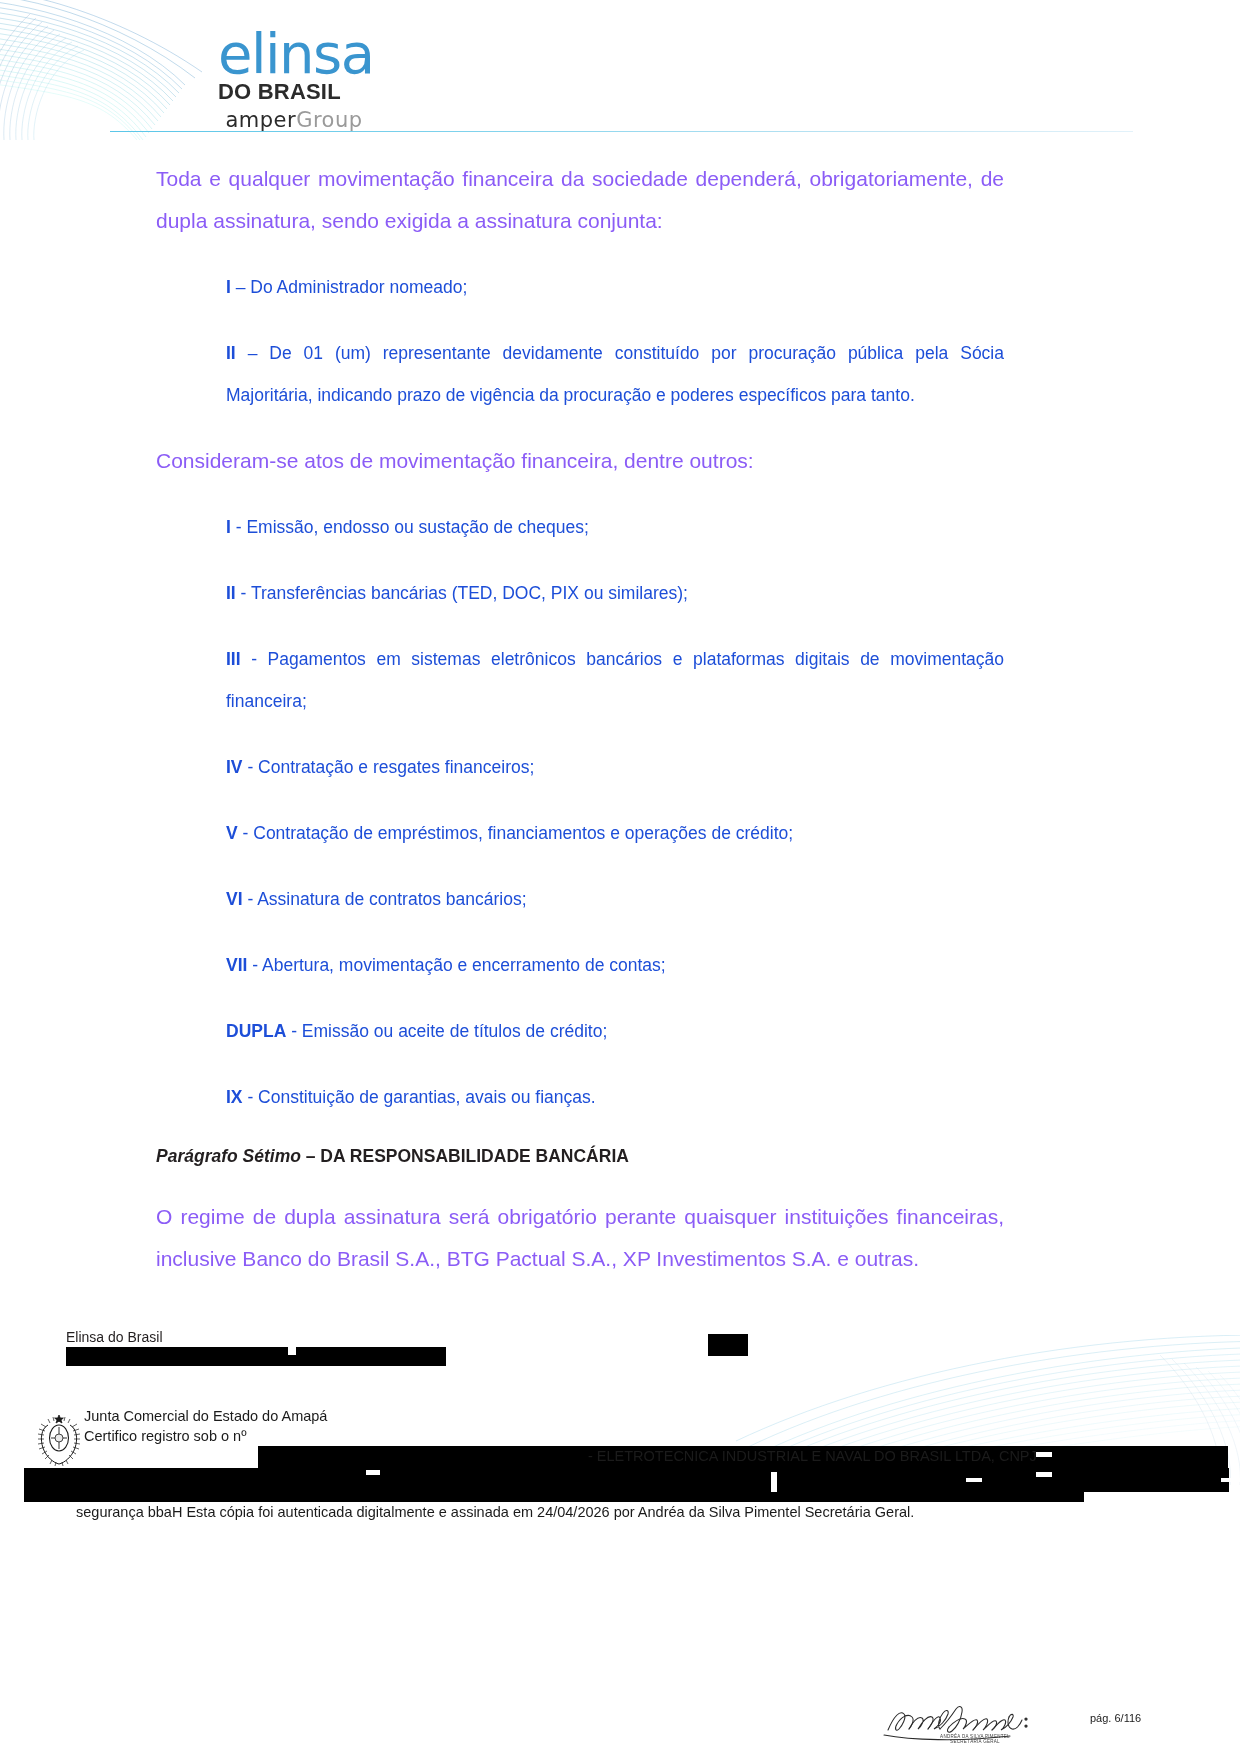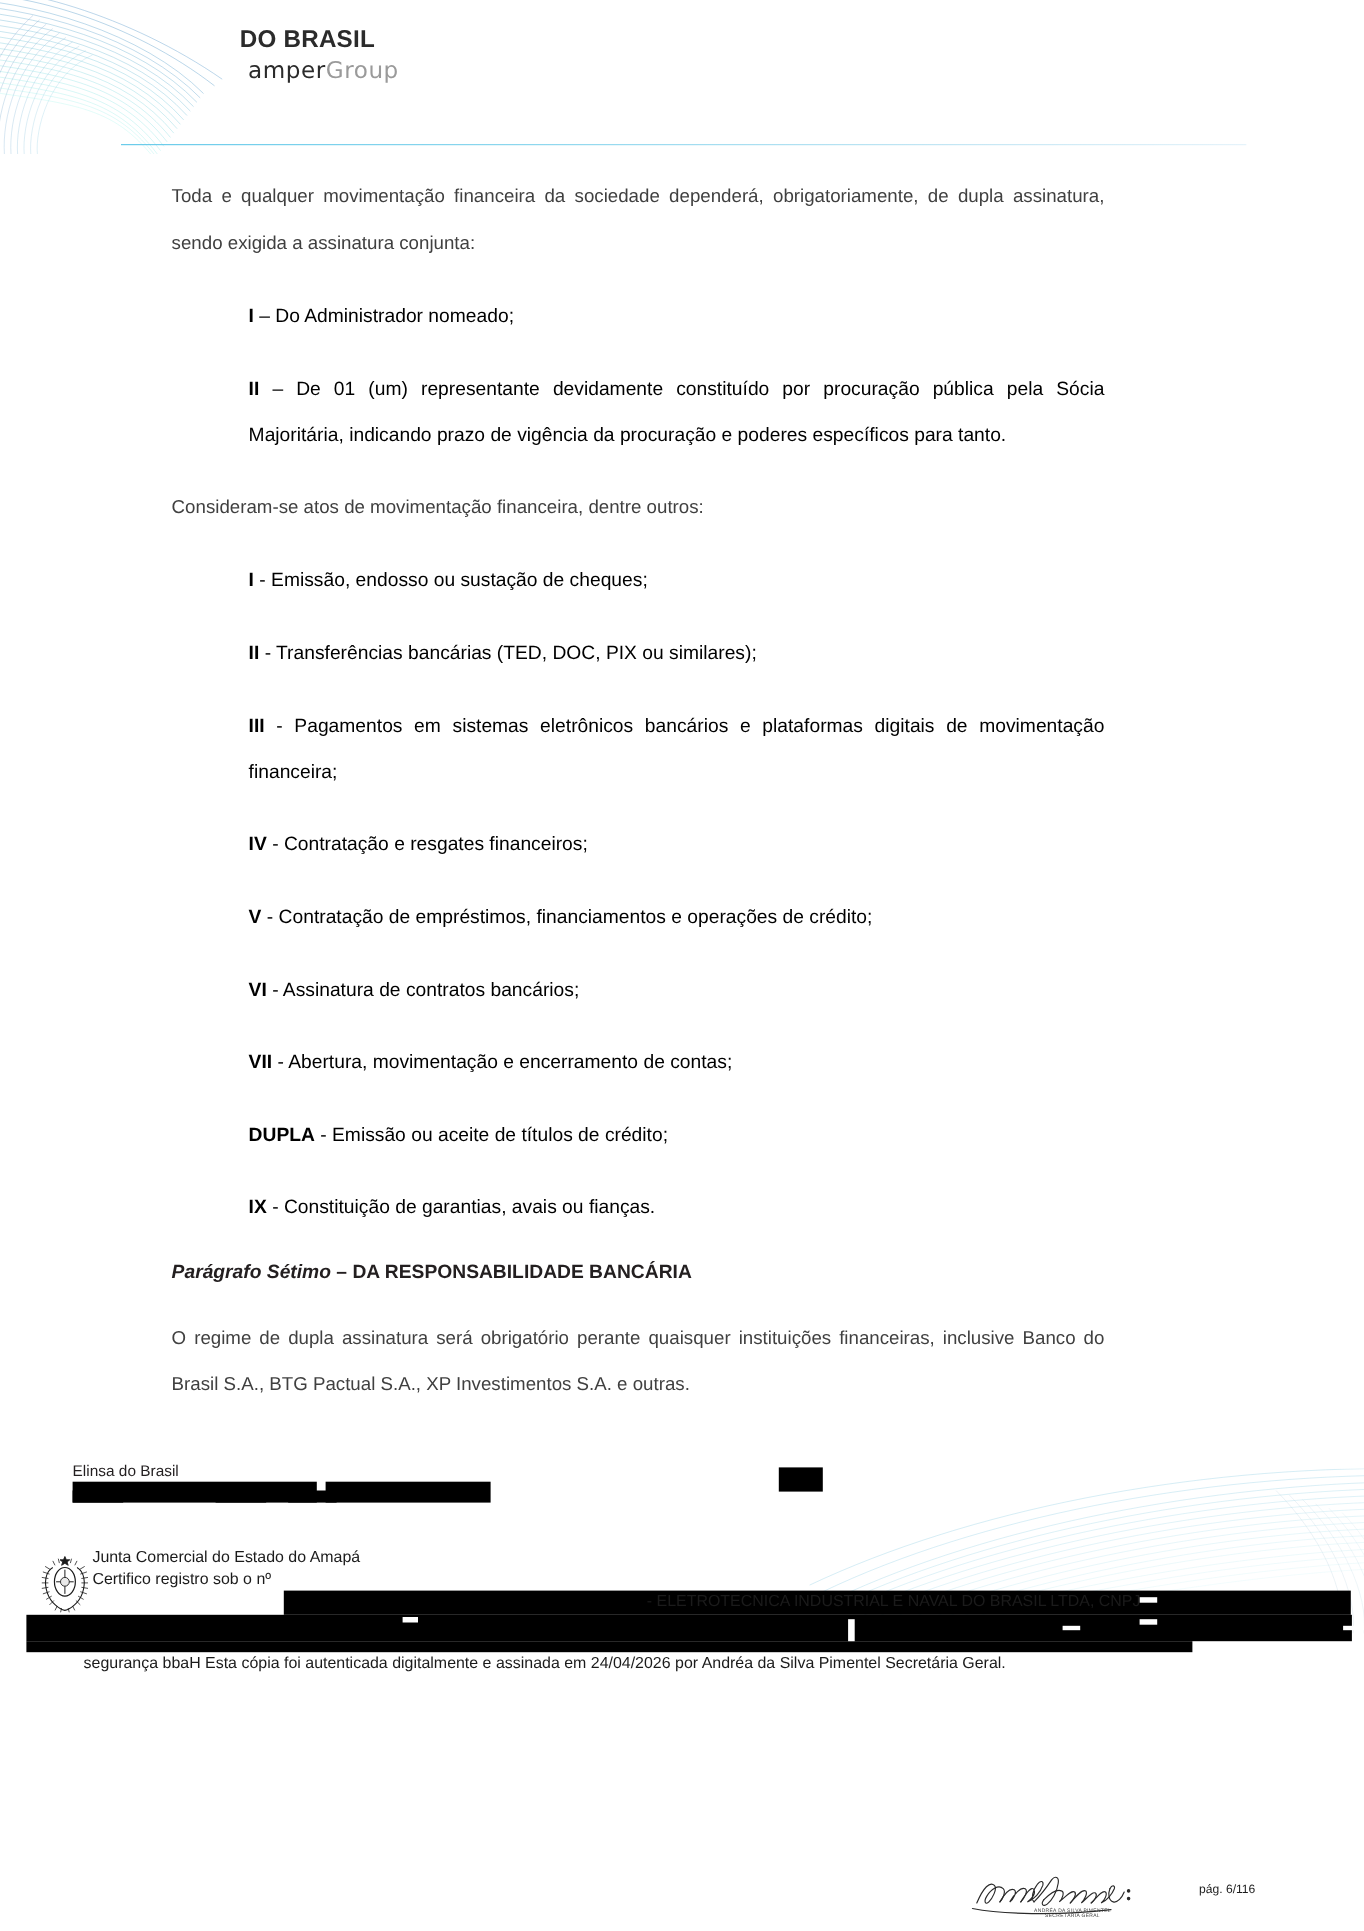--- a/index.html
+++ b/index.html
@@ -80,40 +80,40 @@
 
   
   .content {
     position: absolute;
     top: 158px;
     left: 156px;
     width: 848px;
   }
   .para {
     font-family: "Liberation Sans", sans-serif;
-    font-size: 17px;
+    font-size: 21px;
     line-height: 42px;
-    color: #404040;
+    color: #8b5cf6;
     text-align: justify;
     margin: 0 0 24px 0;
   }
   .heading {
     font-family: "Liberation Sans", sans-serif;
     font-size: 17.5px;
     line-height: 28px;
     color: #231f20;
     margin: 0 0 26px 0;
   }
   .heading .h-ital { font-style: italic; font-weight: bold; }
   .heading .h-bold { font-weight: bold; }
   .item {
     font-family: "Liberation Sans", sans-serif;
     font-size: 17.5px;
     line-height: 42px;
-    color: #000000;
+    color: #1d4ed8;
     text-align: justify;
     margin: 0 0 24px 0;
     padding-left: 70px;
   }
   .item .num { font-weight: bold; }
 
   
   .footer-company {
     position: absolute;
     top: 1328px;
@@ -268,20 +268,21 @@
         <path d="M52,150 C50,124 62,74 102,52" stroke="#8ac4dd" opacity="0.5"></path>
         <path d="M58,150 C56,126 68,76 108,56" stroke="#8ac8df" opacity="0.48"></path>
         <path d="M64,150 C62,128 74,78 114,60" stroke="#8acce1" opacity="0.46"></path>
         <path d="M-20,78 C90,94 132,96 173,150" stroke="#8ceae5" opacity="0.5"></path>
         <path d="M-20,83 C92,99 130,100 170,150" stroke="#8deee6" opacity="0.46"></path>
         <path d="M-20,88 C94,104 128,104 167,150" stroke="#8ef2e7" opacity="0.42"></path>
       </g>
     </svg>
 
     <div class="logo-block">
+      <div class="logo-elinsa">elinsa</div>
       <div class="logo-dobrasil">DO BRASIL</div>
       <div class="logo-amper-row">
         <span class="logo-amper">amper</span><span class="logo-group">Group</span>
       </div>
     </div>
 
     <div class="header-rule"></div>
   </div>
 
   <div class="content">

